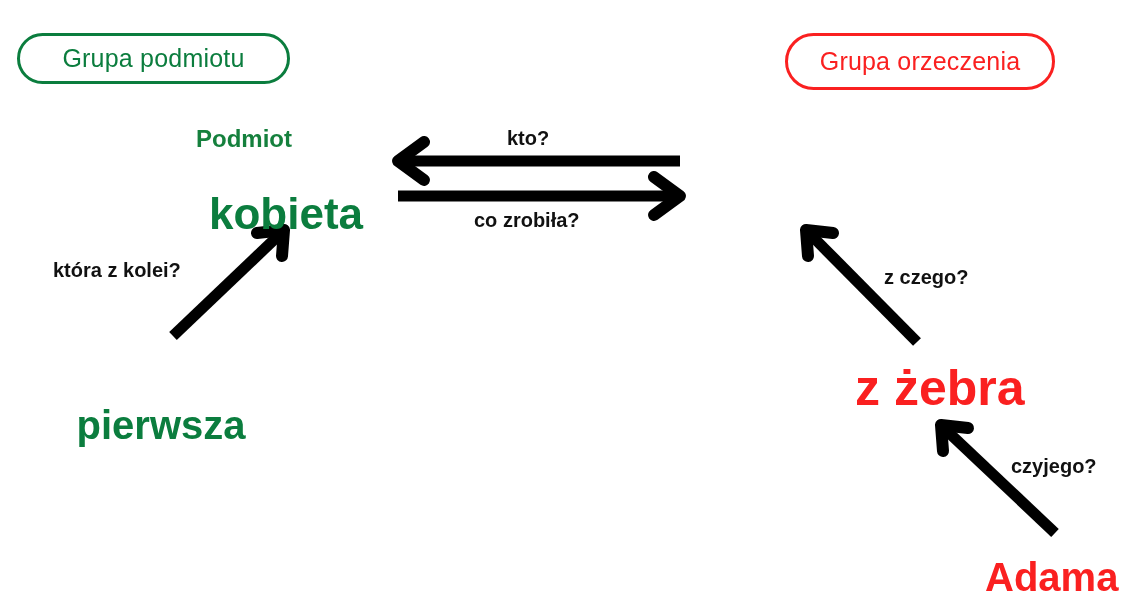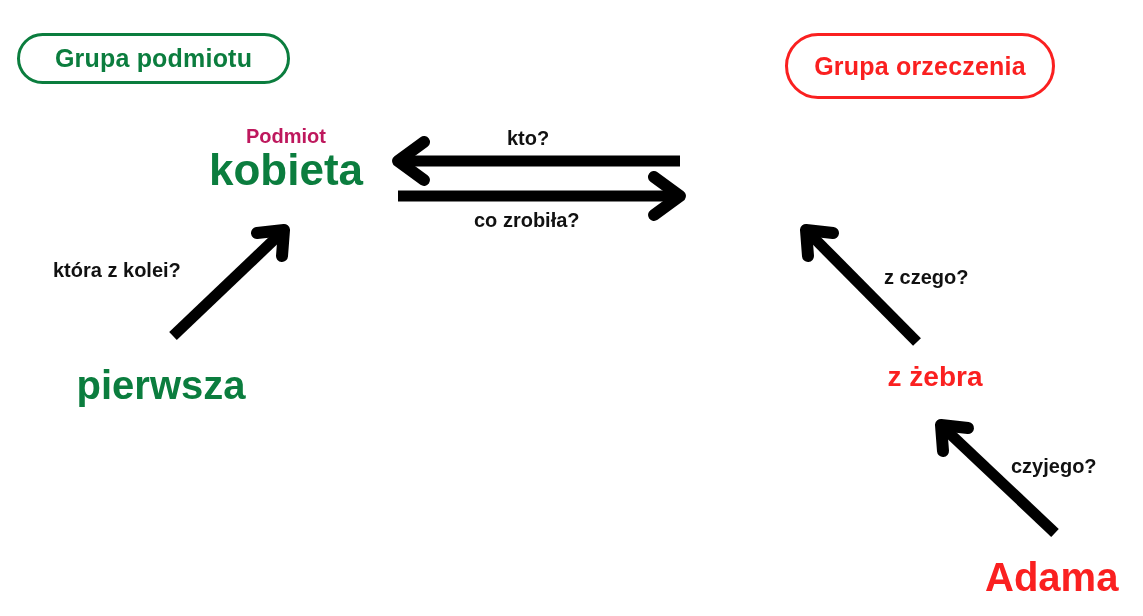--- a/index.html
+++ b/index.html
@@ -30,62 +30,61 @@
   
   .group-badge {
     position: absolute;
     display: flex;
     align-items: center;
     justify-content: center;
     box-sizing: border-box;
     border-radius: 999px;
     border-style: solid;
     border-width: 3px;
-    font-weight: bold;
+    font-weight: normal;
     letter-spacing: 0.2px;
     white-space: nowrap;
     background: #ffffff;
   }
   .group-badge.subject {
     left: 17px;
     top: 33px;
     width: 273px;
     height: 51px;
     font-size: 25px;
     border-color: #0b7d3e;
     color: #0b7d3e;
   }
   .group-badge.predicate {
     left: 785px;
     top: 33px;
     width: 270px;
-    height: 66px;
+    height: 57px;
     font-size: 25px;
     border-color: #fa2020;
     color: #fa2020;
   }
 
   
   .node {
     position: absolute;
     white-space: nowrap;
   }
   .node-role {
-    font-size: 20px;
+    font-size: 24px;
     font-weight: bold;
-    color: #be185d;
-    text-align: center;
+    color: #15803d;
     line-height: 1.05;
   }
   .node-word {
     font-weight: bold;
     line-height: 1.05;
     text-align: center;
   }
-  .node-word.green { color: #0b7d3e; }
+  .node-word.green { color: #0b7d3e; margin-top: 40px; }
   .node-word.red   { color: #fa2020; }
 
   #node-subject {
     left: 196px;
     top: 126px;
     width: 180px;
   }
   #node-subject .node-word { font-size: 44px; }
 
   #node-predicate {
@@ -100,21 +99,21 @@
     top: 364px;
     width: 218px;
   }
   #node-attribute .node-word { font-size: 40px; }
 
   #node-object {
     left: 855px;
     top: 362px;
     width: 160px;
   }
-  #node-object .node-word { font-size: 28px; }
+  #node-object .node-word { font-size: 50px; }
 
   #node-possessor {
     left: 985px;
     top: 556px;
     width: 158px;
     text-align: right;
   }
   #node-possessor .node-word { font-size: 40px; text-align: left; }
 
   

